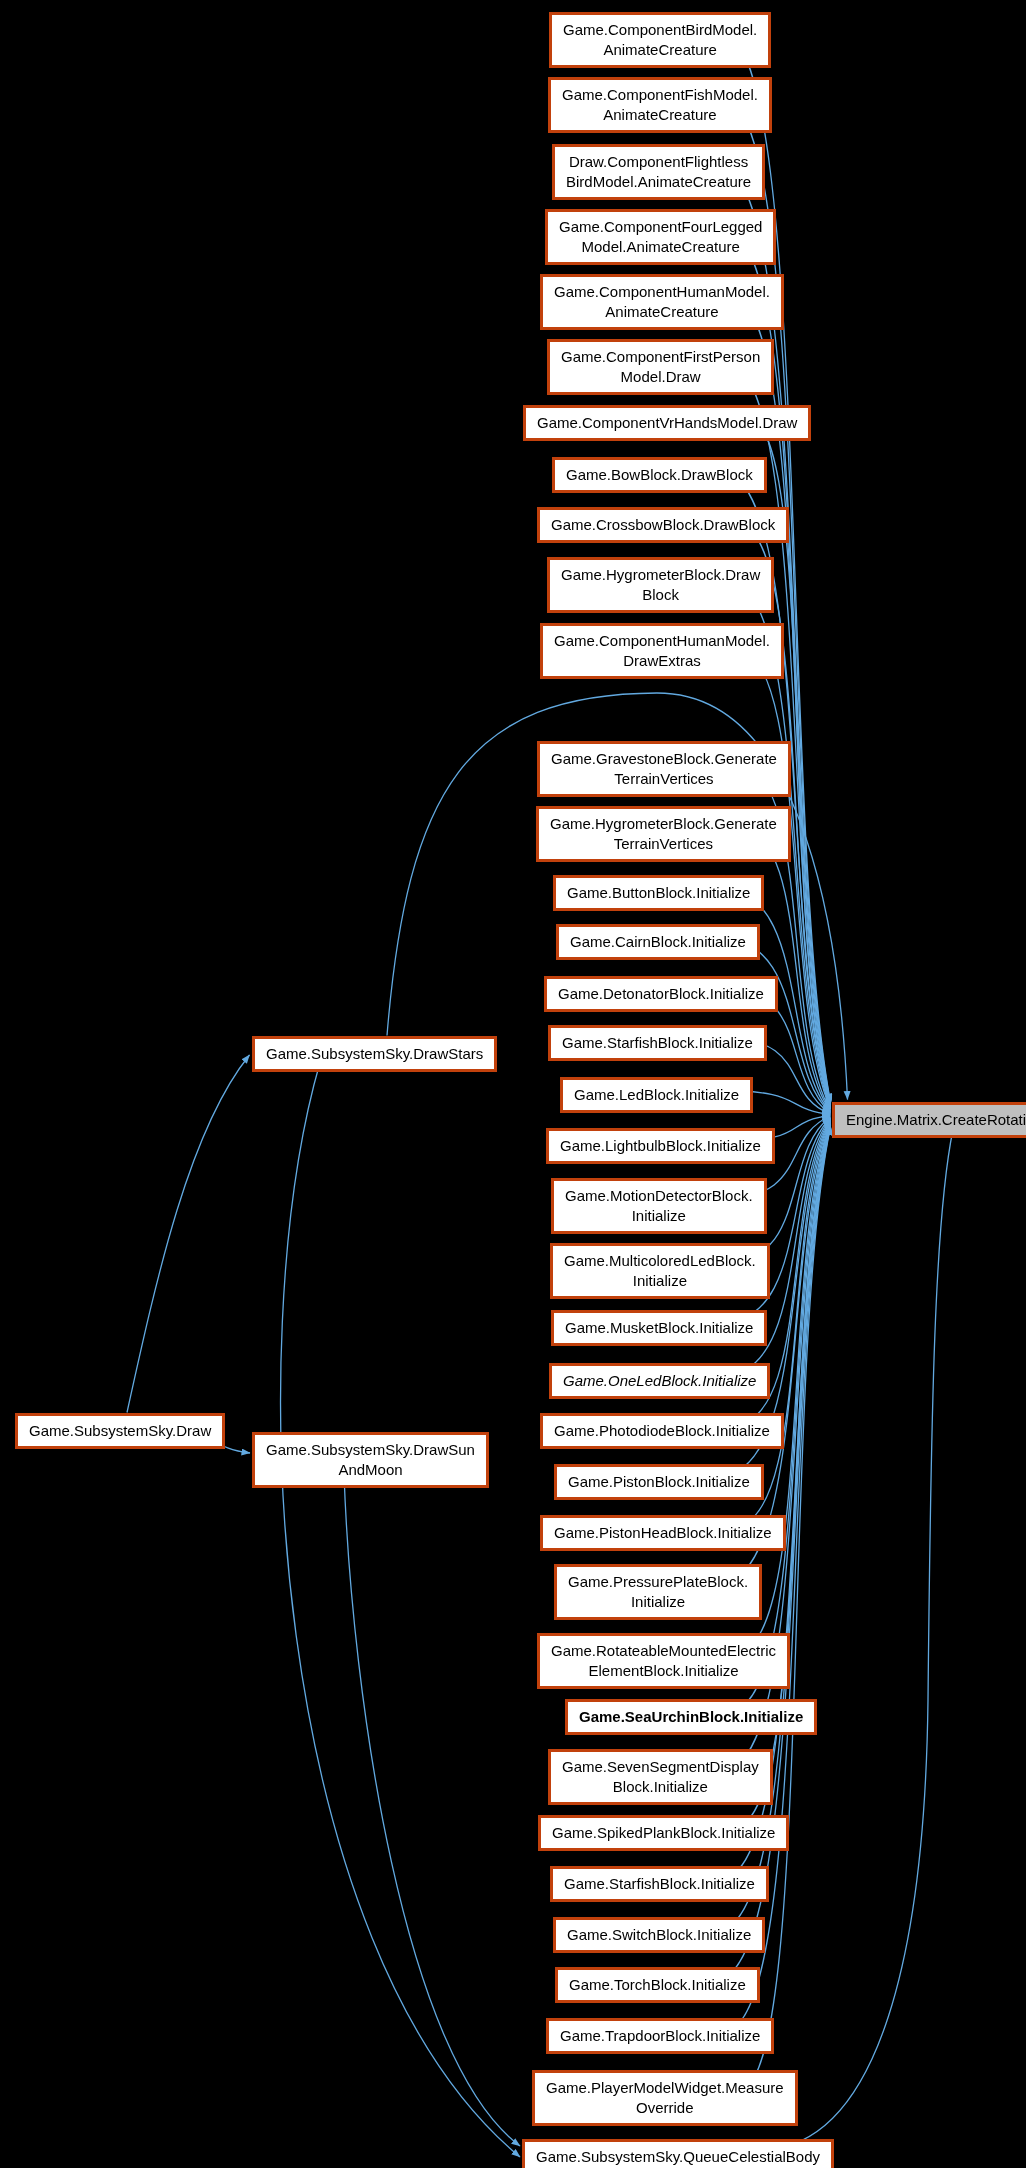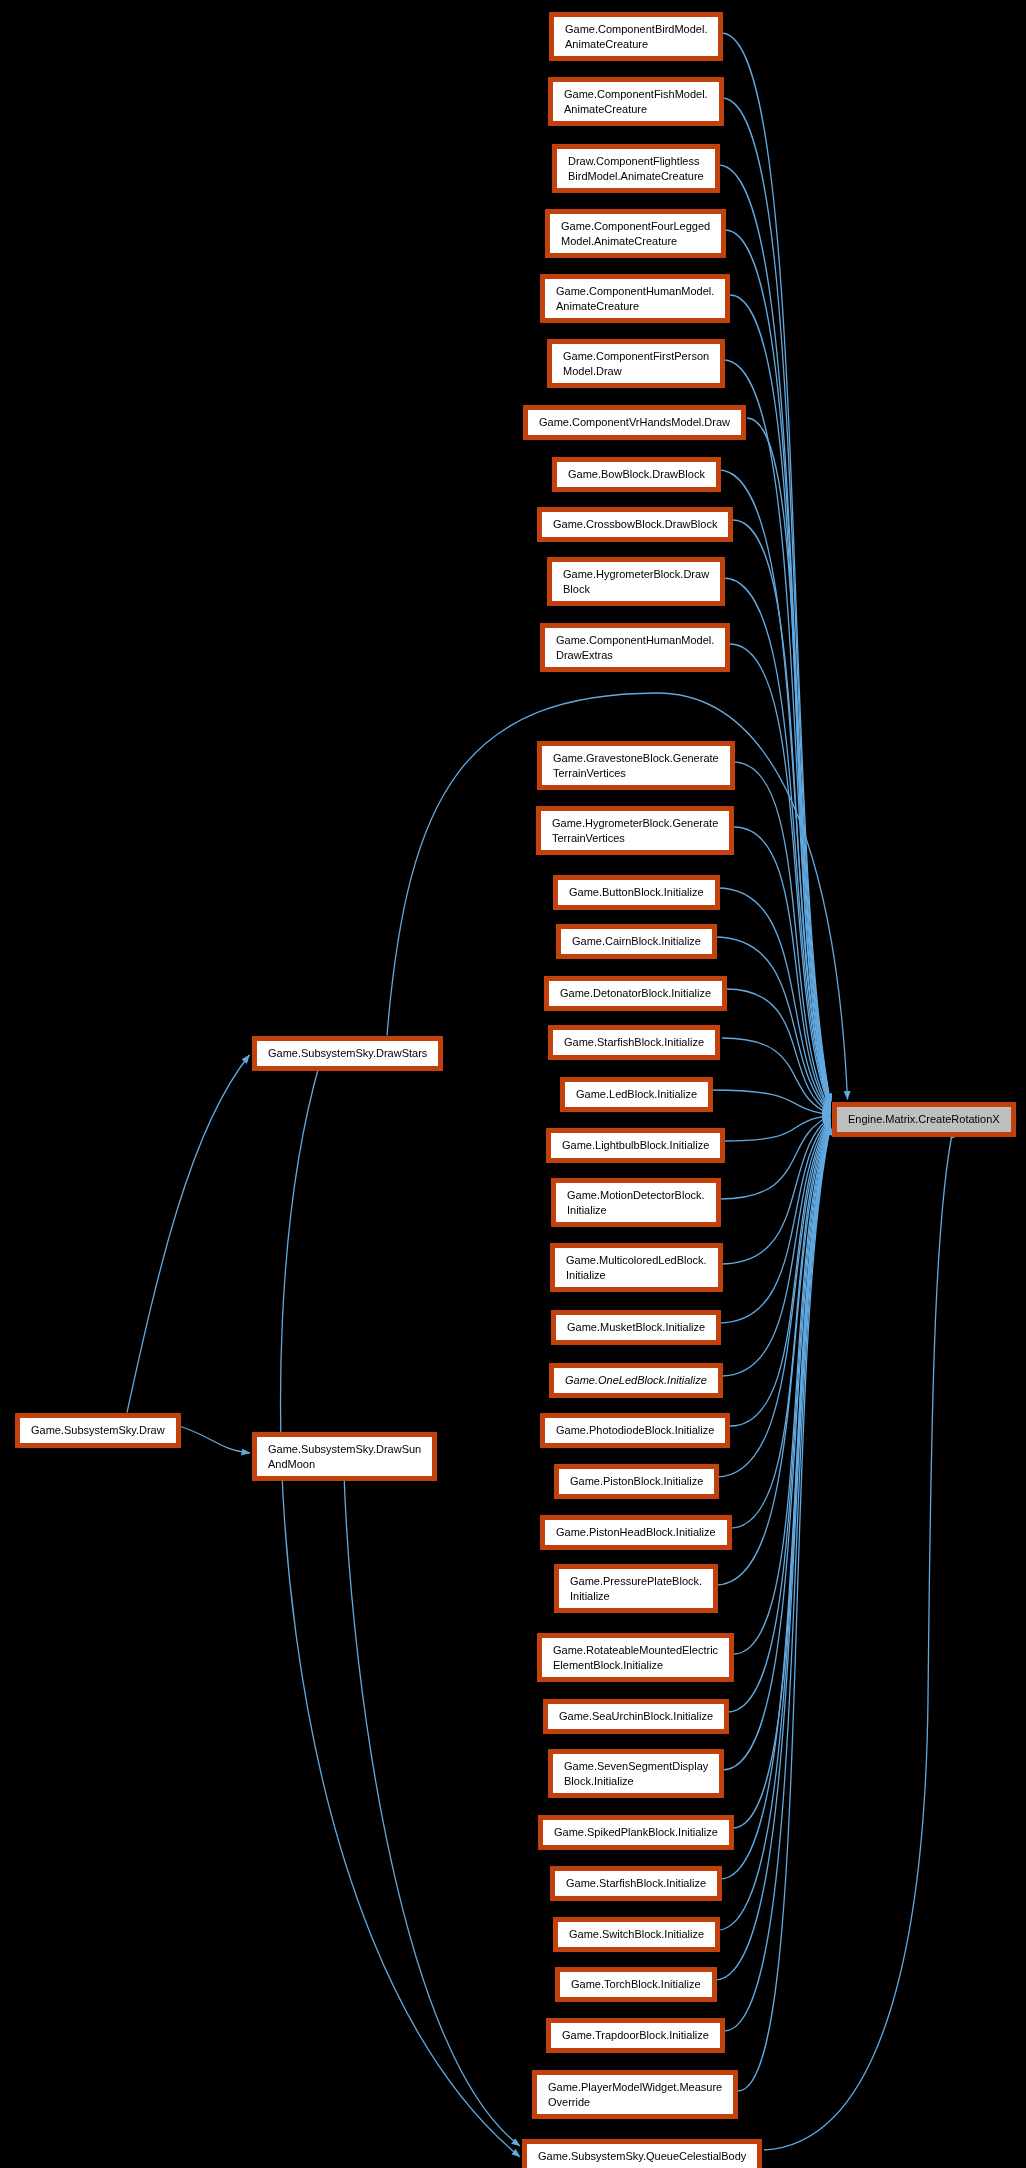--- a/index.html
+++ b/index.html
@@ -25,23 +25,24 @@
   .edge{
     fill:none;
     stroke:#62a9e0;
     stroke-width:1.3px;
   }
   .node{
     position:absolute;
     z-index:2;
     background:#ffffff;
     color:#000000;
-    border:5px solid #c2410c;
-    font-size:11px;
+    border:3px solid #c2410c;
+    font-size:15px;
     line-height:1.32;
+    text-align:center;
     padding:5px 11px;
     white-space:nowrap;
     box-sizing:border-box;
   }
   .node.target{
     background:#bfbfbf;
   }
   .nl{white-space:nowrap;}
 </style>
 </head>
@@ -188,21 +189,21 @@
       <div class="nl">Game.PistonHeadBlock.Initialize</div>
     </div>
     <div class="node" style="left: 554px; top: 1564px;">
       <div class="nl">Game.PressurePlateBlock.</div>
       <div class="nl">Initialize</div>
     </div>
     <div class="node" style="left: 537px; top: 1633px;">
       <div class="nl">Game.RotateableMountedElectric</div>
       <div class="nl">ElementBlock.Initialize</div>
     </div>
-    <div class="node" style="left: 543px; top: 1699px;">
+    <div class="node" style="left: 565px; top: 1699px; font-weight: bold;">
       <div class="nl">Game.SeaUrchinBlock.Initialize</div>
     </div>
     <div class="node" style="left: 548px; top: 1749px;">
       <div class="nl">Game.SevenSegmentDisplay</div>
       <div class="nl">Block.Initialize</div>
     </div>
     <div class="node" style="left: 538px; top: 1815px;">
       <div class="nl">Game.SpikedPlankBlock.Initialize</div>
     </div>
     <div class="node" style="left: 550px; top: 1866px;">

